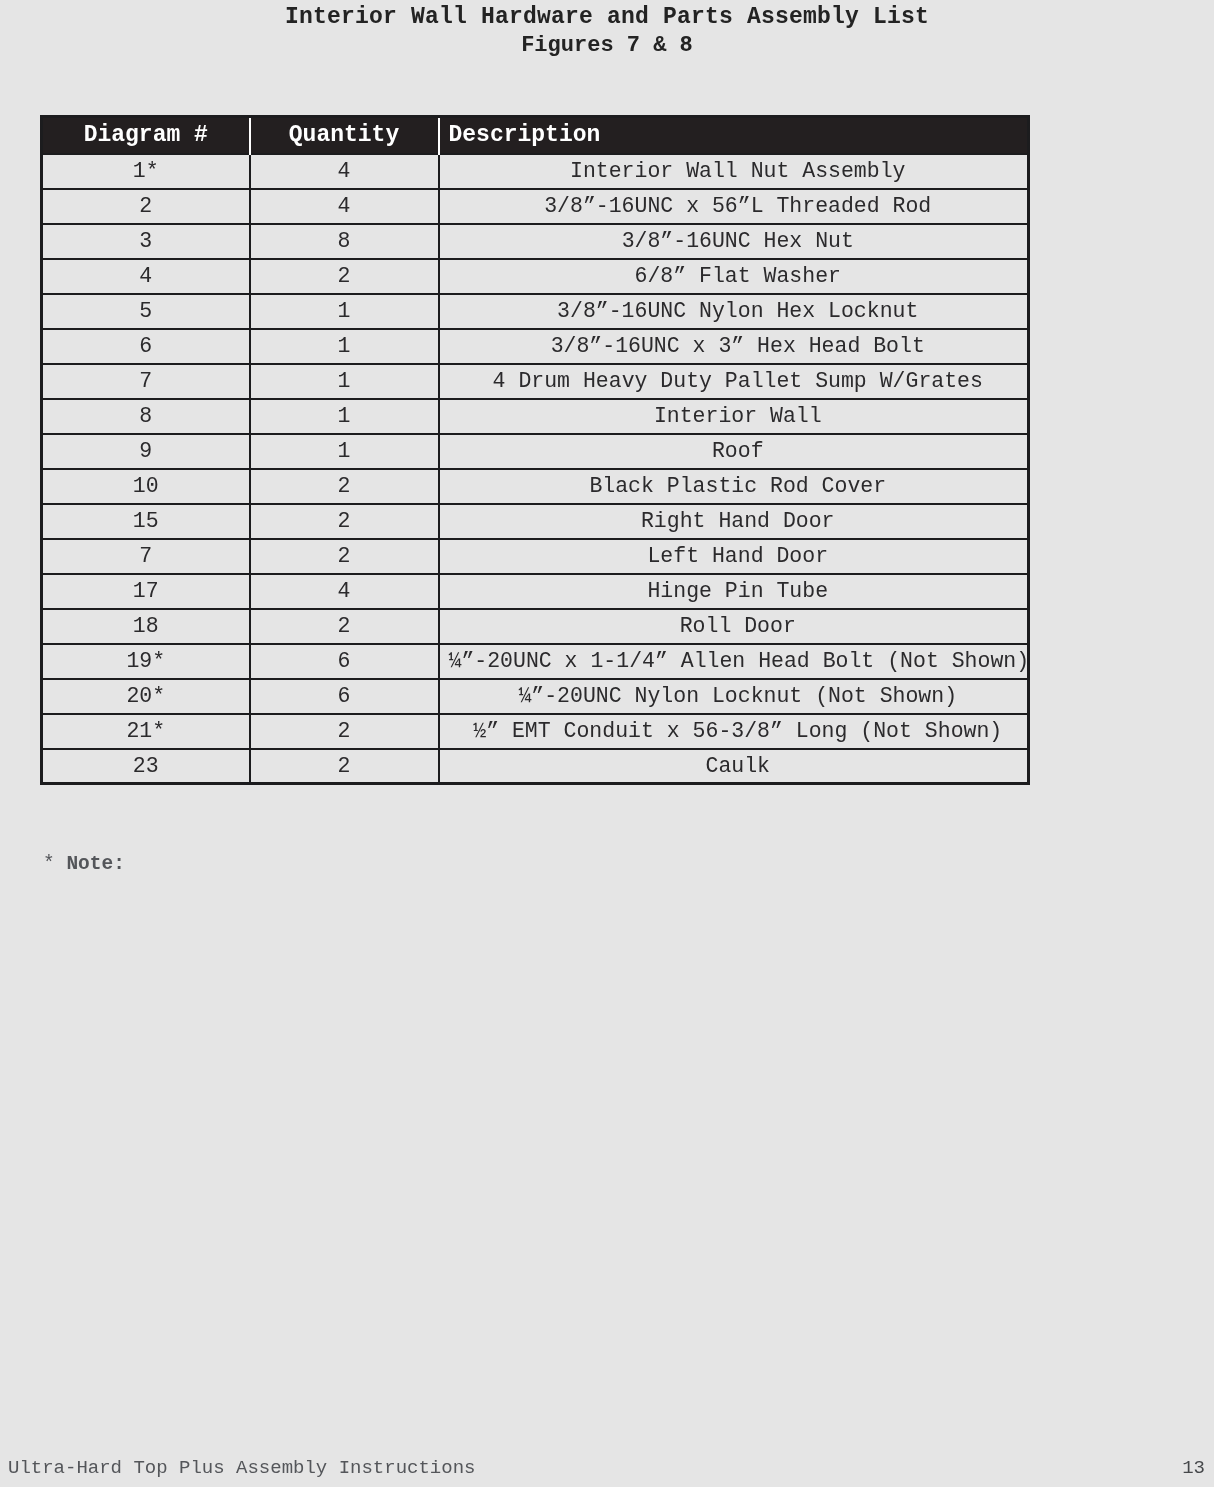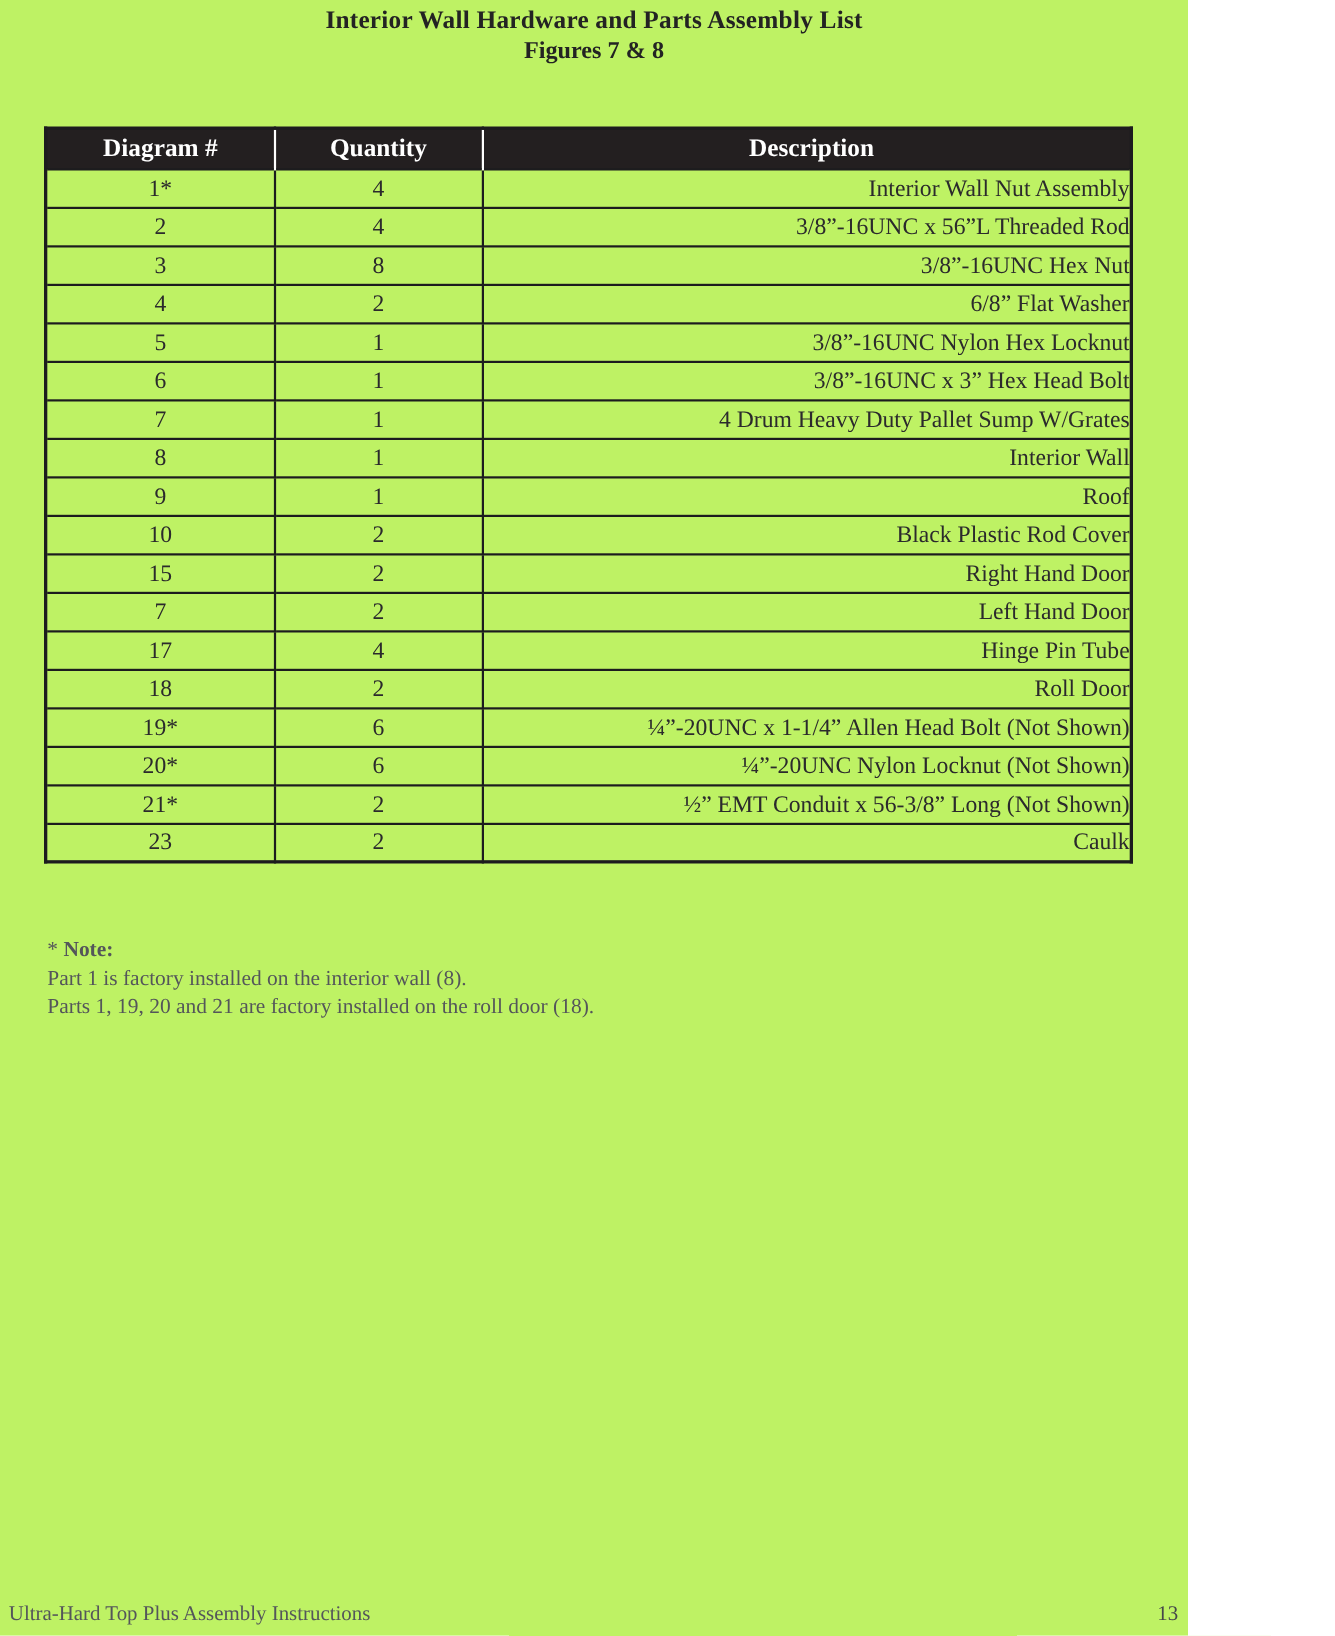--- a/index.html
+++ b/index.html
@@ -1,22 +1,22 @@
 <!DOCTYPE html>
 <html><head>
 <meta charset="utf-8">
 <style>
   * { margin: 0; padding: 0; box-sizing: border-box; }
   html, body { background: #ffffff; }
   .page {
     position: relative;
-    width: 1080px;
+    width: 1214px;
     height: 1487px;
-    background: #bef264;
-    font-family: Liberation Serif, serif;
+    background: #e5e5e5;
+    font-family: Liberation Mono, monospace;
     overflow: hidden;
   }
   .doc-title-block {
     position: absolute;
     top: 3px;
     left: 0;
     width: 100%;
     text-align: center;
     color: #232323;
   }
@@ -48,36 +48,36 @@
     color: #ffffff;
     font-size: 23px;
     font-weight: bold;
     height: 37px;
     text-align: center;
     vertical-align: middle;
     padding: 0;
     margin-top: 36px;
   }
   .parts-table th.h-desc {
-    text-align: center;
+    text-align: left;
     padding-left: 9px;
   }
   .parts-table th + th { border-left: 2px solid #ffffff; }
   .parts-table td {
     border: 2px solid #1c1c1e;
     font-size: 21.5px;
     color: #2b2a2c;
     height: 35px;
     text-align: center;
     vertical-align: middle;
     white-space: nowrap;
     overflow: hidden;
   }
   .parts-table td.c-desc {
-    text-align: right;
+    text-align: center;
     padding-left: 9px;
   }
   .note-block {
     position: absolute;
     left: 43px;
     top: 851px;
     display: flex;
     color: #54565a;
     font-size: 19.5px;
     line-height: 26px;
@@ -230,22 +230,18 @@
     <tr>
       <td class="c-num">23</td>
       <td class="c-num">2</td>
       <td class="c-desc">Caulk</td>
     </tr>
   </tbody>
   </table>
 
   <div class="note-block">
     <div class="note-label"><span>*</span> <span class="note-word">Note:</span></div>
-    <div class="note-lines">
-      <div>Part 1 is factory installed on the interior wall (8).</div>
-      <div>Parts 1, 19, 20 and 21 are factory installed on the roll door (18).</div>
-    </div>
   </div>
 
   <div class="footer-left">Ultra-Hard Top Plus Assembly Instructions</div>
   <div class="footer-page">13</div>
 
 </div>
 
 </body></html>

